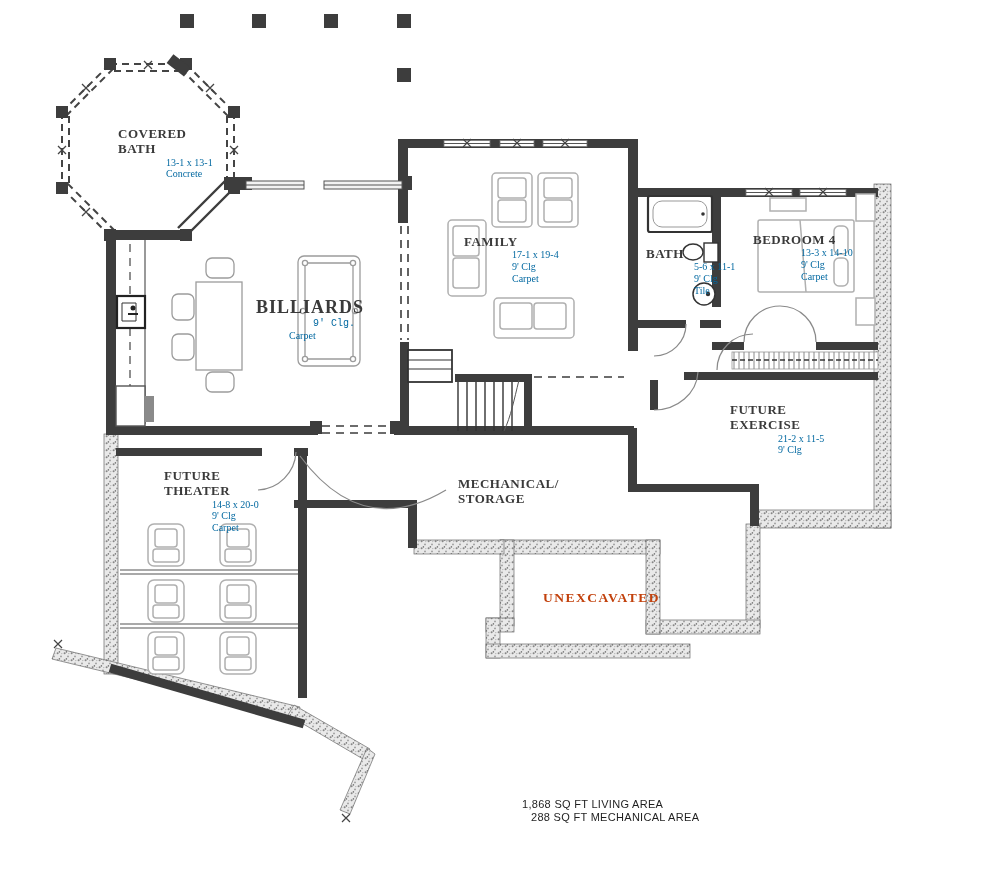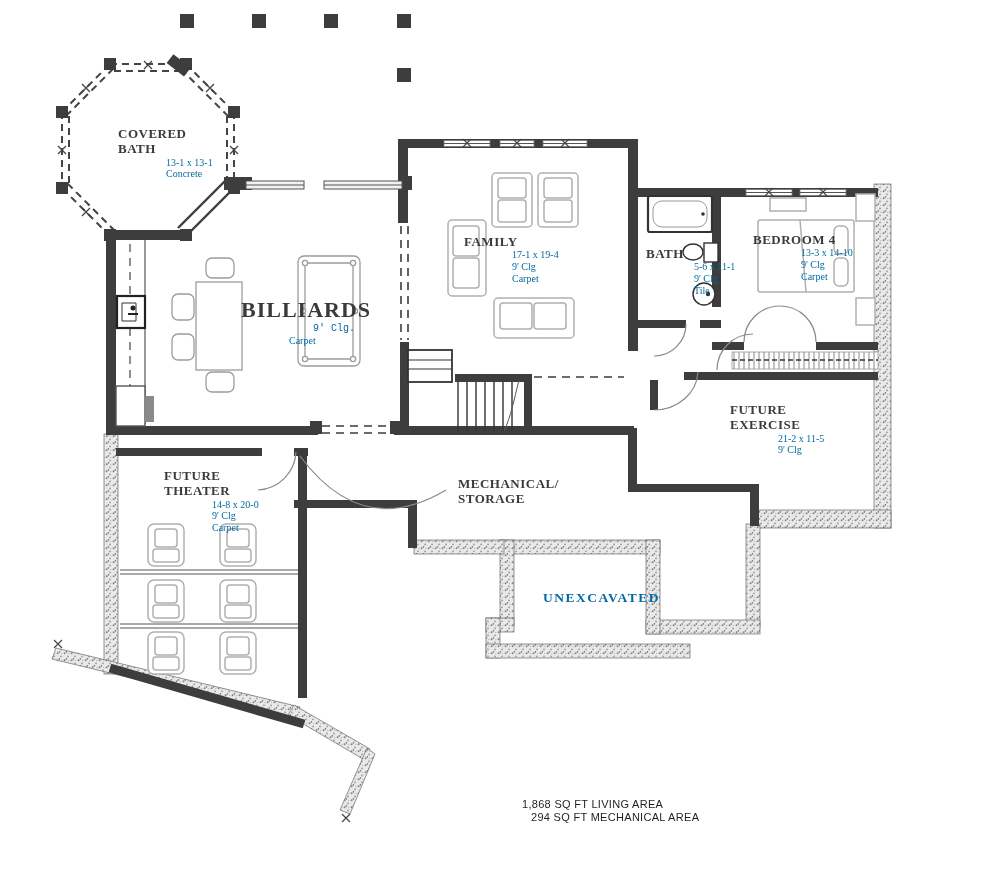--- a/index.html
+++ b/index.html
@@ -1,23 +1,23 @@
 <!DOCTYPE html>
 <html><head>
 <meta charset="utf-8">
 <style>
   html,body{margin:0;padding:0;background:#fff;}
   #plan{position:relative;width:1000px;height:874px;background:#ffffff;overflow:hidden;
         font-family:"Liberation Serif", serif;}
   #linework{position:absolute;left:0;top:0;}
   .lbl{position:absolute;color:#333;line-height:1.18;}
   .rname{font-weight:bold;font-size:13px;letter-spacing:.5px;color:#3a3a3a;}
-  .rname.big{font-size:22px;letter-spacing:1px;}
+  .rname.big{font-size:18px;letter-spacing:1px;padding-left:15px;}
   .rdim{font-size:10px;color:#0369a1;margin-left:48px;}
-  .small-caps{font-weight:bold;font-size:13.5px;letter-spacing:1.5px;color:#0369a1;}
+  .small-caps{font-weight:bold;font-size:13.5px;letter-spacing:1.5px;color:#c2410c;}
   .footer-line{font-family:"Liberation Sans", sans-serif;font-size:11px;color:#1f1f1f;
                letter-spacing:.3px;white-space:pre;}
 </style>
 </head>
 <body>
 
 <div id="plan">
 
 <svg id="linework" width="1000" height="874" viewBox="0 0 1000 874">
   <defs>
@@ -384,16 +384,16 @@
   <div class="rname">MECHANICAL/</div>
   <div class="rname">STORAGE</div>
 </div>
 
 <div class="lbl small-caps" style="left:543px;top:590px;">
   <span>UNEXCAVATED</span>
 </div>
 
 <div class="lbl" style="left:522px;top:798px;">
   <div class="footer-line">1,868 SQ FT LIVING AREA</div>
-  <div class="footer-line" style="padding-left:9px;">294 SQ FT MECHANICAL AREA</div>
+  <div class="footer-line" style="padding-left:9px;">288 SQ FT MECHANICAL AREA</div>
 </div>
 
 </div>
 
 </body></html>

